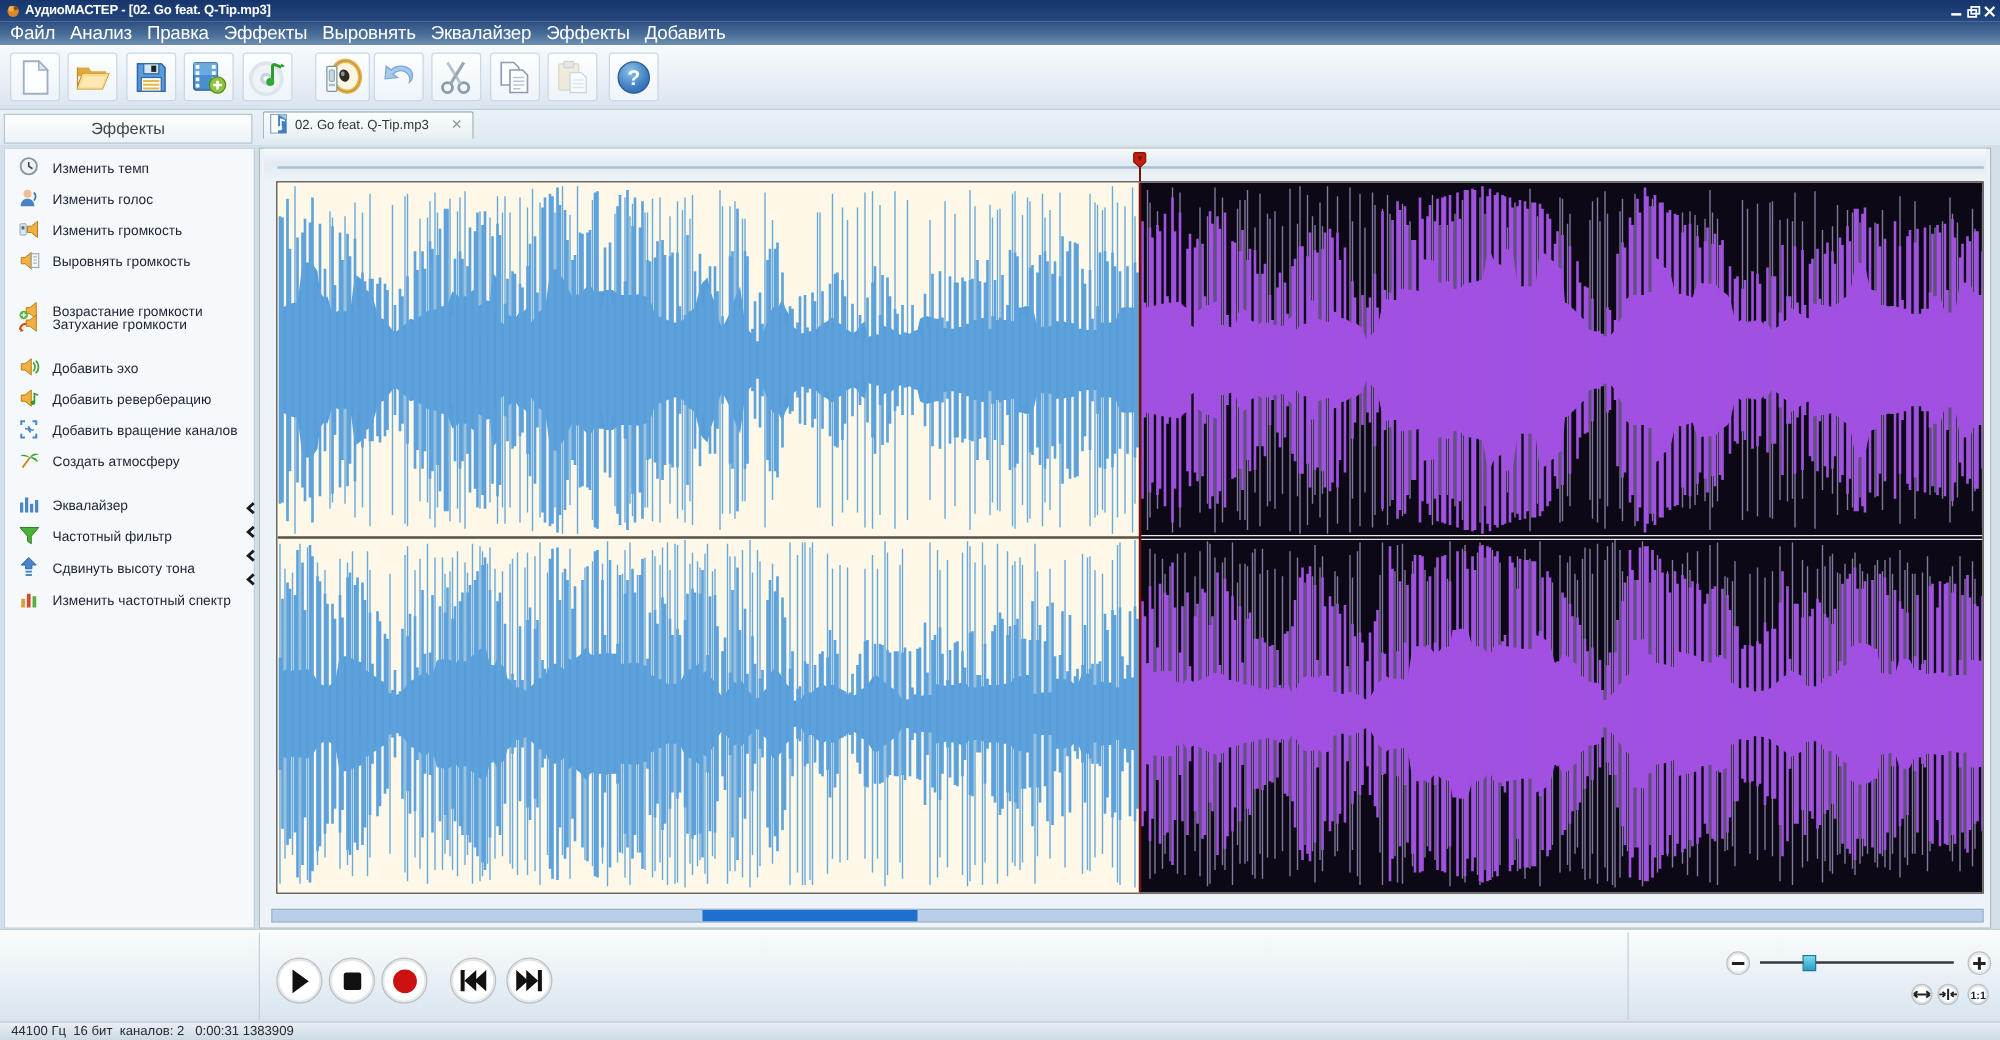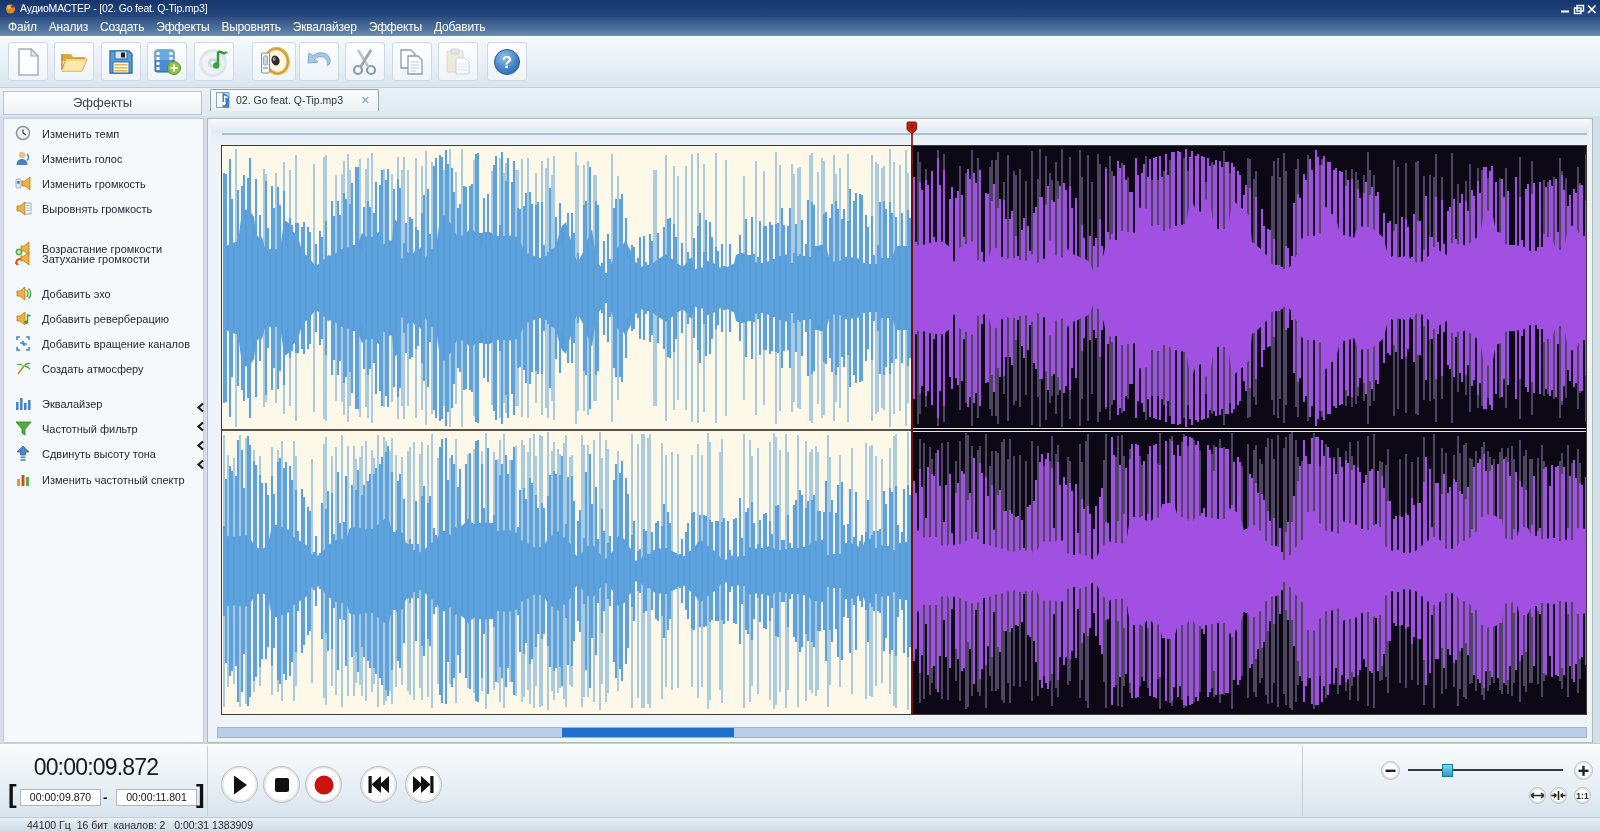--- a/index.html
+++ b/index.html
@@ -1,19 +1,19 @@
 <!DOCTYPE html>
 <html><head><meta charset="utf-8"><style>
 *{margin:0;padding:0;box-sizing:border-box}
 html,body{width:1600px;height:832px;overflow:hidden;font-family:"Liberation Sans",sans-serif}
 body{position:relative;background:#d3e0ec}
 .abs{position:absolute}
 .titlebar{left:0;top:0;width:1600px;height:17px;background:linear-gradient(#16356c,#1e4078 60%,#28487e);color:#fff}
 .menubar{left:0;top:17px;width:1600px;height:19px;background:linear-gradient(#2c4f83,#4a6d99 55%,#6d8fb2);color:#fff}
-.menubar span{display:inline-block;font-size:12px;line-height:19px;padding:0 6px;letter-spacing:-0.2px}
+.menubar span{display:inline-block;font-size:15px;line-height:19px;padding:0 6px;letter-spacing:-0.2px}
 .toolbar{left:0;top:36px;width:1600px;height:52px;background:linear-gradient(#f6fafd,#e7eef5 60%,#d9e4ee);border-bottom:1px solid #c2cfdb}
 .tbtn{position:absolute;top:6px;width:40px;height:39px;border:1px solid #ccd8e2;border-radius:3px;background:linear-gradient(#fdfeff,#eef4f9)}
 .tbtn svg{position:absolute;left:50%;top:50%;transform:translate(-50%,-50%)}
 .midband{left:0;top:88px;width:1600px;height:28px;background:linear-gradient(#eaf1f7,#dfe9f1)}
 .fxhead{left:3px;top:91px;width:199px;height:24px;border:1px solid #b8c6d2;background:linear-gradient(#fdfefe,#eef3f7);font-size:13px;color:#444;text-align:center;line-height:22px}
 .tab{left:210px;top:89px;width:169px;height:22px;border:1px solid #8fa6ae;border-bottom:none;border-radius:2px 2px 0 0;background:linear-gradient(#fbfdfd,#e8f0f4);font-size:10.5px;color:#333;line-height:21px}
 .leftpanel{left:3px;top:118px;width:201px;height:625px;border:1px solid #c0cedb;background:#f6f9fc}
 .fxitem{position:absolute;left:15px;font-size:11px;color:#1c2430;white-space:nowrap}
 .fxitem svg{vertical-align:-4px;margin-right:10px}
 .chev{position:absolute;left:196px;width:9px;height:11px}
@@ -29,29 +29,29 @@
 .bracket{position:absolute;top:33px;font-size:26px;color:#111;font-weight:bold}
 .circbtn{position:absolute;border-radius:50%;background:radial-gradient(circle at 50% 38%,#ffffff 55%,#eef2f5);border:1.5px solid #b9bfc4;box-shadow:0 0 0 1.5px #e3e7ea inset}
 .statusbar{left:0;top:817px;width:1600px;height:15px;background:linear-gradient(#e9eff5,#ccd9e4);border-top:1px solid #c2ccd6;font-size:10.5px;color:#2a2a2a;line-height:15px}
 </style></head><body>
 <div class="abs titlebar">
 <svg width="11" height="11" style="position:absolute;left:5px;top:3px">
       <circle cx="5.5" cy="6" r="4.5" fill="#d98a28"></circle>
       <circle cx="4" cy="4" r="2.2" fill="#f4b04a"></circle>
       <circle cx="7.5" cy="3.5" r="1.6" fill="#8a4a14"></circle>
     </svg>
-<span style="position:absolute;left:20px;top:2px;font-size:10.5px;font-weight:normal;letter-spacing:-0.2px">АудиоМАСТЕР - [02. Go feat. Q-Tip.mp3]</span>
+<span style="position:absolute;left:20px;top:2px;font-size:10.5px;font-weight:bold;letter-spacing:-0.2px">АудиоМАСТЕР - [02. Go feat. Q-Tip.mp3]</span>
 <svg width="40" height="12" style="position:absolute;left:1559px;top:3px">
 <rect x="2" y="7.5" width="8" height="2" fill="#fff"></rect>
 <rect x="18" y="2.5" width="6.5" height="5.5" fill="none" stroke="#fff" stroke-width="1.4"></rect>
       <rect x="15.5" y="5" width="6.5" height="5.5" fill="none" stroke="#fff" stroke-width="1.4"></rect>
 <path d="M29 2.5l7.5 7.5M36.5 2.5L29 10" stroke="#fff" stroke-width="1.7"></path>
 </svg>
 </div>
-<div class="abs menubar"><span style="margin-left:2px">Файл</span><span>Анализ</span><span>Создать</span><span>Эффекты</span><span>Выровнять</span><span>Эквалайзер</span><span>Эффекты</span><span>Добавить</span></div>
+<div class="abs menubar"><span style="margin-left:2px">Файл</span><span>Анализ</span><span>Правка</span><span>Эффекты</span><span>Выровнять</span><span>Эквалайзер</span><span>Эффекты</span><span>Добавить</span></div>
 <div class="abs toolbar">
     <div class="tbtn" style="left:8px;width:40px">
       <svg width="26" height="28">
         <path d="M4 1h12l7 7v19H4z" fill="#fdfeff" stroke="#9fb0c4" stroke-width="1.5"></path>
         <path d="M16 1l7 7h-7z" fill="#dde8f2" stroke="#9fb0c4" stroke-width="1.2"></path>
       </svg>
     </div>
     <div class="tbtn" style="left:54px;width:40px">
       <svg width="28" height="24">
         <path d="M2 4h9l2 3h12v4H2z" fill="#dfa940"></path>
@@ -283,28 +283,20 @@
     <path d="M914 481V661M916 493V649M920 469V673M922 487V655M926 518V624M928 467V675M932 474V668M934 476V666M938 450V692M940 486V656M944 522V620M946 485V657M950 474V668M952 533V609M956 493V649M958 483V659M962 471V671M964 474V668M968 500V642M970 493V649M974 458V684M976 532V610M980 463V679M982 473V669M986 477V665M988 496V646M992 485V657M994 530V612M998 495V647M1000 490V652M1004 511V631M1006 511V631M1010 510V632M1012 514V628M1016 517V625M1018 516V626M1022 520V622M1024 548V594M1028 507V635M1030 505V637M1034 501V641M1036 480V662M1040 462V680M1042 454V688M1046 459V683M1048 453V689M1052 468V674M1054 528V614M1058 462V680M1060 485V657M1064 477V665M1066 485V657M1070 483V659M1072 491V651M1076 484V658M1078 533V609M1082 499V643M1084 509V633M1088 506V636M1090 514V628M1094 529V613M1096 506V636M1100 497V645M1102 488V654M1106 522V620M1108 523V619M1112 437V705M1114 455V687M1118 521V621M1120 465V677M1124 514V628M1126 468V674M1130 459V683M1132 444V698M1136 444V698M1138 445V697M1142 516V626M1144 461V681M1148 514V628M1150 446V696M1154 445V697M1156 444V698M1160 465V677M1162 521V621M1166 441V701M1168 514V628M1172 441V701M1174 455V687M1178 445V697M1180 456V686M1184 437V705M1186 436V706M1190 437V705M1192 438V704M1196 445V697M1198 441V701M1202 513V629M1204 508V634M1208 445V697M1210 450V692M1214 471V671M1216 447V695M1220 448V694M1222 448V694M1226 449V693M1228 449V693M1232 505V637M1234 462V680M1238 457V685M1240 462V680M1244 530V612M1246 529V613M1250 474V668M1252 478V664M1256 483V659M1258 493V649M1262 494V648M1264 500V642M1268 511V631M1270 521V621M1274 518V624M1276 554V588M1280 528V614M1282 552V590M1286 532V610M1288 522V620M1292 522V620M1294 496V646M1298 481V661M1300 466V676M1304 440V702M1306 456V686M1310 464V678M1312 438V704M1316 437V705M1318 437V705M1322 440V702M1324 456V686M1328 447V695M1330 458V684M1334 459V683M1336 474V668M1340 457V685M1342 467V675M1346 460V682M1348 463V679M1352 470V672M1354 465V677M1358 467V675M1360 472V670M1364 483V659M1366 475V667M1370 471V671M1372 469V673M1376 524V618M1378 471V671M1382 476V666M1384 488V654M1388 501V641M1390 501V641M1394 519V623M1396 516V626M1400 516V626M1402 517V625M1406 513V629M1408 515V627M1412 498V644M1414 505V637M1418 503V639M1420 503V639M1424 482V660M1426 457V685M1430 469V673M1432 527V615M1436 483V659M1438 483V659M1442 494V648M1444 474V668M1448 493V649M1450 487V655M1454 479V663M1456 482V660M1460 491V651M1462 494V648M1466 499V643M1468 487V655M1472 529V613M1474 467V675M1478 463V679M1480 459V683M1484 454V688M1486 471V671M1490 471V671M1492 465V677M1496 524V618M1498 464V678M1502 528V614M1504 459V683M1508 462V680M1510 476V666M1514 529V613M1516 472V670M1520 481V661M1522 487V655M1526 490V652M1528 531V611M1532 525V617M1534 476V666M1538 531V611M1540 528V614M1544 469V673M1546 467V675M1550 486V656M1552 465V677M1556 467V675M1558 466V676M1562 474V668M1564 467V675M1568 528V614M1570 476V666M1574 460V682M1576 478V664M1580 483V659M1582 485V657M1586 477V665" stroke="#9f52dd" stroke-width="2.1" fill="none"></path>
     <rect x="222" y="429" width="690" height="2" fill="#55524a"></rect>
     <rect x="912" y="428" width="674" height="1" fill="#e8e8e8"></rect>
     <rect x="912" y="431" width="674" height="1" fill="#e8e8e8"></rect>
     <rect x="911" y="146" width="2" height="568" fill="#6e130c"></rect>
   </svg>
 <div class="abs scroll">
     <div class="thumb"></div>
   </div>
 <div class="abs botpanel">
-<div class="timebox">
-<div class="bigtime">00:00:09.872</div>
-<div class="bracket" style="left:4px">[</div>
-<div class="tfield" style="left:16px;width:81px">00:00:09.870</div>
-<div style="position:absolute;left:99px;top:44px;font-size:13px;font-weight:bold">-</div>
-<div class="tfield" style="left:112px;width:81px">00:00:11.801</div>
-<div class="bracket" style="left:192px">]</div>
-</div>
 <div style="position:absolute;left:207px;top:2px;width:1px;height:70px;background:#c4cfd8"></div>
 <div style="position:absolute;left:1302px;top:2px;width:1px;height:70px;background:#c4cfd8"></div>
 <div class="circbtn" style="left:220.5px;top:21.5px;width:37px;height:37px"></div>
     <svg width="37" height="37" style="position:absolute;left:220.5px;top:21.5px">
       <path d="M13 9.5l13 9.5-13 9.5z" fill="#111"></path>
     </svg>
     <div class="circbtn" style="left:262.5px;top:21.5px;width:37px;height:37px"></div>
     <svg width="37" height="37" style="position:absolute;left:262.5px;top:21.5px">
       <rect x="12" y="12" width="14" height="14" rx="2" fill="#111"></rect>
     </svg>
@@ -342,12 +334,12 @@
     <div class="circbtn" style="left:1550.0px;top:42.5px;width:17px;height:17px"></div>
     <svg width="17" height="17" style="position:absolute;left:1550.0px;top:42.5px">
       <path d="M1.5 8.5h5M15.5 8.5h-5M6.5 8.5l-2.5-2M6.5 8.5l-2.5 2M10.5 8.5l2.5-2M10.5 8.5l2.5 2" stroke="#222" stroke-width="1.5" fill="none"></path>
       <rect x="7.7" y="4" width="1.6" height="9" fill="#222"></rect>
     </svg>
     <div class="circbtn" style="left:1573.5px;top:42.5px;width:17px;height:17px"></div>
     <svg width="17" height="17" style="position:absolute;left:1573.5px;top:42.5px">
       <text x="8.5" y="12" font-size="8.5" font-weight="bold" fill="#222" text-anchor="middle" font-family="Liberation Sans">1:1</text>
     </svg>
   </div>
-<div class="abs statusbar"><span style="margin-left:27px">44100 Гц&nbsp; 16 бит&nbsp; каналов: 2&nbsp;&nbsp; 0:00:31 1383909</span></div>
+<div class="abs statusbar"><span style="margin-left:9px">44100 Гц&nbsp; 16 бит&nbsp; каналов: 2&nbsp;&nbsp; 0:00:31 1383909</span></div>
 </body></html>

